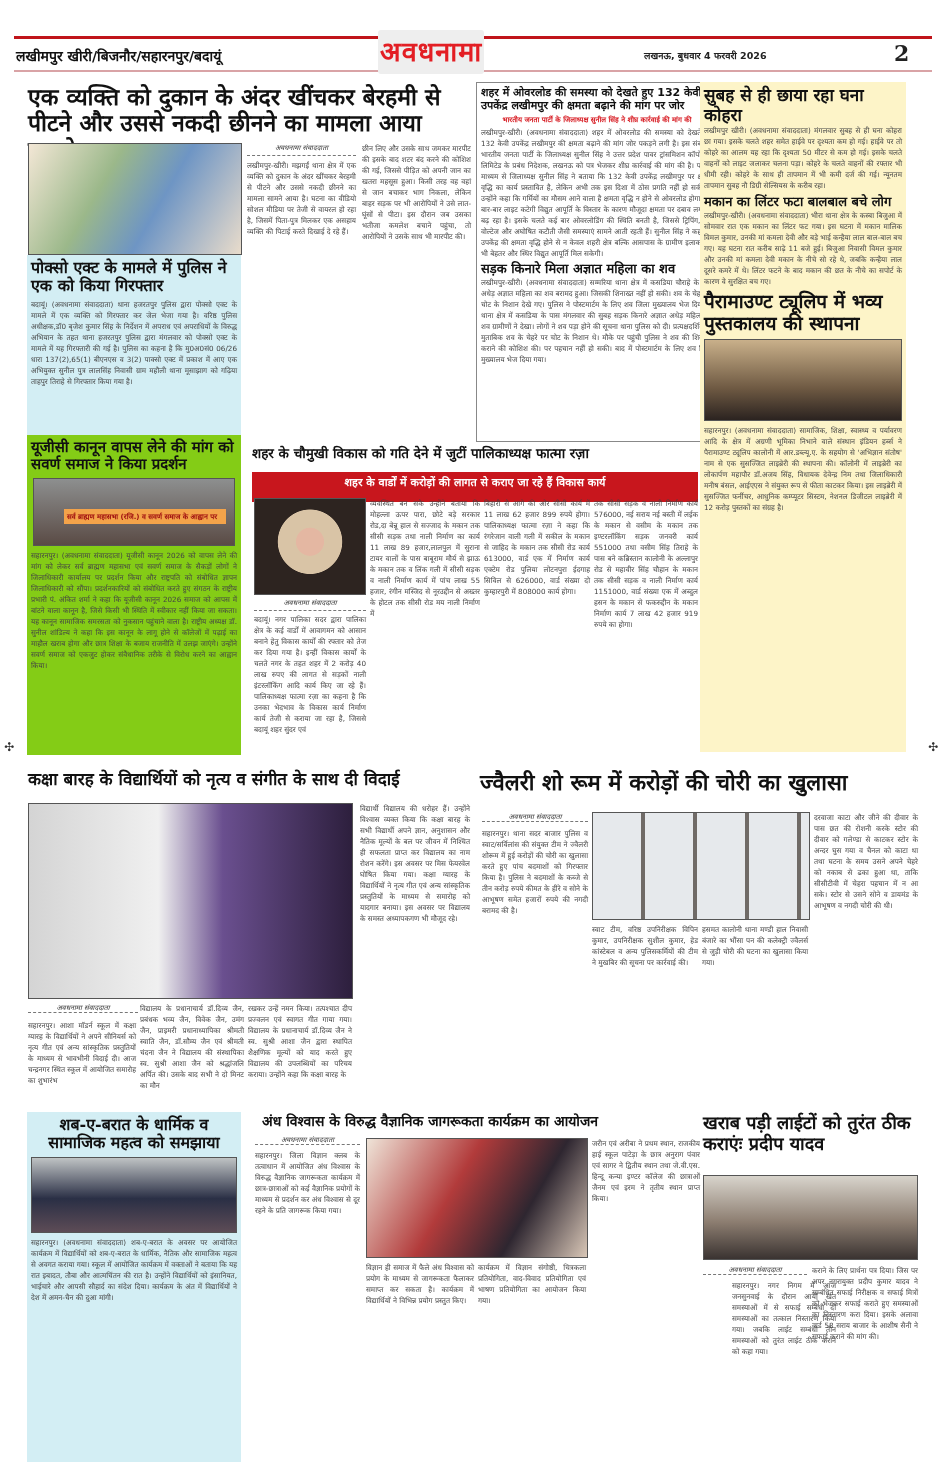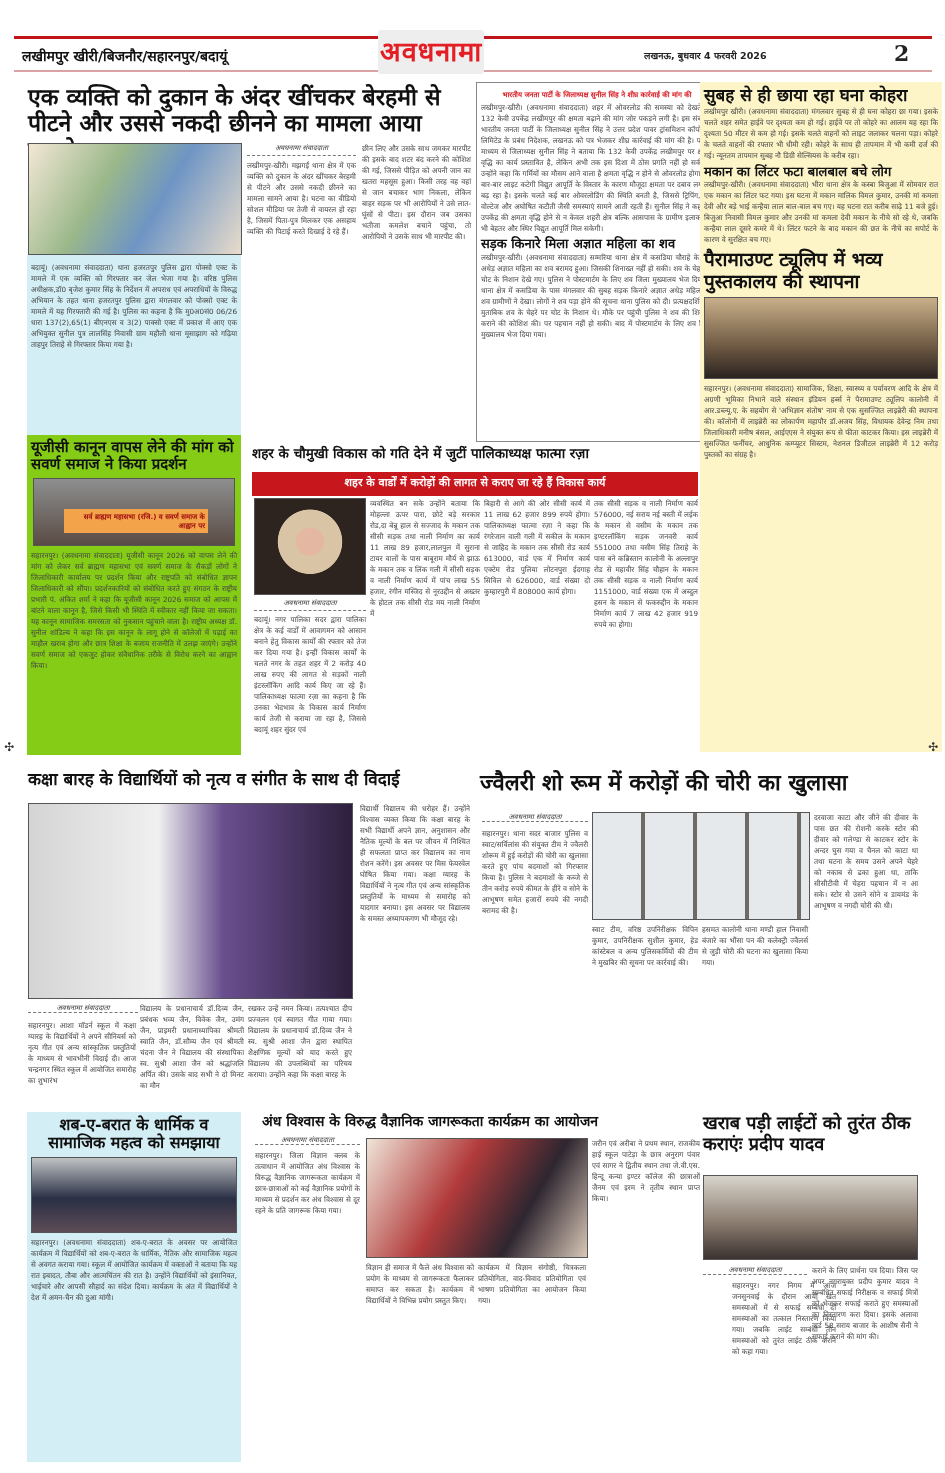--- a/index.html
+++ b/index.html
@@ -12,70 +12,72 @@
   .cols { display: flex; gap: 6px; }
   .cols > div { flex: 1; }
   .caption { font-size: 7px; font-style: italic; text-align: center; color: #333; }
 </style>
 </head>
 <body>
 
 <div class="abs" style="left:14px;top:36px;width:918px;height:36px;">
   <div class="abs" style="left:0;top:0;width:918px;height:3px;background:#c0141a;"></div>
   <div class="abs" style="left:0;top:34px;width:918px;height:2px;background:#d9a3a6;"></div>
-  <div class="abs" style="left:8px;top:10px;font-size:14px;font-weight:bold;color:#111;">लखीमपुर खीरी/बिजनौर/सहारनपुर/बदायूं</div>
+  <div class="abs" style="left:2px;top:10px;font-size:14px;font-weight:bold;color:#111;">लखीमपुर खीरी/बिजनौर/सहारनपुर/बदायूं</div>
   <div class="abs" style="left:364px;top:-6px;width:106px;height:44px;background:#eee;border-radius:3px;"></div>
   <div class="abs" style="left:366px;top:-4px;font-size:27px;font-weight:bold;color:#e31e24;letter-spacing:1px;">अवधनामा</div>
   <div class="abs" style="left:630px;top:13px;font-size:9.5px;font-weight:bold;color:#222;">लखनऊ, बुधवार 4 फरवरी 2026</div>
   <div class="abs" style="left:880px;top:4px;font-size:22px;font-weight:bold;font-family:'DejaVu Serif',serif;">2</div>
 </div>
 
 <div class="abs hl" style="left:28px;top:84px;width:440px;font-size:23px;">एक व्यक्ति को दुकान के अंदर खींचकर बेरहमी से पीटने और उससे नकदी छीनने का मामला आया सामने</div>
 <div class="abs photo" style="left:28px;top:143px;width:214px;height:112px;background:linear-gradient(120deg,#f3e7d6,#9bb88a 35%,#6e95c4 60%,#e9dccb);"></div>
 <div class="abs" style="left:247px;top:143px;width:224px;">
   <div class="cols">
     <div>
       <div class="byline">अवधनामा संवाददाता</div>
       <div class="body-text">लखीमपुर-खीरी। मझगईं थाना क्षेत्र में एक व्यक्ति को दुकान के अंदर खींचकर बेरहमी से पीटने और उससे नकदी छीनने का मामला सामने आया है। घटना का वीडियो सोशल मीडिया पर तेजी से वायरल हो रहा है, जिसमें पिता-पुत्र मिलकर एक असहाय व्यक्ति की पिटाई करते दिखाई दे रहे हैं।</div>
     </div>
     <div class="body-text">छीन लिए और उसके साथ जमकर मारपीट की इसके बाद शटर बंद करने की कोशिश की गई, जिससे पीड़ित को अपनी जान का खतरा महसूस हुआ। किसी तरह वह वहां से जान बचाकर भाग निकला, लेकिन बाहर सड़क पर भी आरोपियों ने उसे लात-घूंसों से पीटा। इस दौरान जब उसका भतीजा कमलेश बचाने पहुंचा, तो आरोपियों ने उसके साथ भी मारपीट की।</div>
   </div>
 </div>
 
 <div class="abs" style="left:27px;top:255px;width:214px;height:180px;background:#d3eef4;padding:4px;">
+  <div class="hl" style="font-size:16px;">पोक्सो एक्ट के मामले में पुलिस ने एक को किया गिरफ्तार</div>
   <div class="body-text" style="margin-top:3px;">बदायूं। (अवधनामा संवाददाता) थाना हजरतपुर पुलिस द्वारा पोक्सो एक्ट के मामले में एक व्यक्ति को गिरफ्तार कर जेल भेजा गया है। वरिष्ठ पुलिस अधीक्षक,डॉ0 बृजेश कुमार सिंह के निर्देशन में अपराध एवं अपराधियों के विरुद्ध अभियान के तहत थाना हजरतपुर पुलिस द्वारा मंगलवार को पोक्सो एक्ट के मामले में यह गिरफ्तारी की गई है। पुलिस का कहना है कि मु0अ0सं0 06/26 धारा 137(2),65(1) बीएनएस व 3(2) पाक्सो एक्ट में प्रकाश में आए एक अभियुक्त सुनील पुत्र लालसिंह निवासी ग्राम महौली थाना मूसाझाग को गढ़िया ताहपुर तिराहे से गिरफ्तार किया गया है।</div>
 </div>
 
 <div class="abs" style="left:27px;top:435px;width:214px;height:320px;background:#84cc16;padding:4px;">
   <div class="hl" style="font-size:15px;">यूजीसी कानून वापस लेने की मांग को सवर्ण समाज ने किया प्रदर्शन</div>
   <div class="photo" style="height:68px;margin:4px 2px;position:relative;background:linear-gradient(#8d8f8f,#5a4b45);">
-    <div style="position:absolute;left:30px;top:30px;width:144px;background:#f3a34a;color:#a01010;font-size:7px;font-weight:bold;text-align:right;padding:3px;">सर्व ब्राह्मण महासभा (रजि.) व सवर्ण समाज के आह्वान पर</div>
+    <div style="position:absolute;left:30px;top:30px;width:162px;background:#f3a34a;color:#a01010;font-size:7px;font-weight:bold;text-align:left;padding:3px;">सर्व ब्राह्मण महासभा (रजि.) व सवर्ण समाज के आह्वान पर</div>
   </div>
   <div class="body-text">सहारनपुर। (अवधनामा संवाददाता) यूजीसी कानून 2026 को वापस लेने की मांग को लेकर सर्व ब्राह्मण महासभा एवं सवर्ण समाज के सैकड़ों लोगों ने जिलाधिकारी कार्यालय पर प्रदर्शन किया और राष्ट्रपति को संबोधित ज्ञापन जिलाधिकारी को सौंपा। प्रदर्शनकारियों को संबोधित करते हुए संगठन के राष्ट्रीय प्रभारी पं. अंकित शर्मा ने कहा कि यूजीसी कानून 2026 समाज को आपस में बांटने वाला कानून है, जिसे किसी भी स्थिति में स्वीकार नहीं किया जा सकता। यह कानून सामाजिक समरसता को नुकसान पहुंचाने वाला है। राष्ट्रीय अध्यक्ष डॉ. सुनील शांडिल्य ने कहा कि इस कानून के लागू होने से कॉलेजों में पढ़ाई का माहौल खराब होगा और छात्र शिक्षा के बजाय राजनीति में उलझ जाएंगे। उन्होंने सवर्ण समाज को एकजुट होकर संवैधानिक तरीके से विरोध करने का आह्वान किया।</div>
 </div>
 
 <div class="abs" style="left:476px;top:82px;width:242px;height:360px;border:1px solid #888;padding:4px;">
+  <div class="hl" style="font-size:11px;">शहर में ओवरलोड की समस्या को देखते हुए 132 केवी उपकेंद्र लखीमपुर की क्षमता बढ़ाने की मांग पर जोर</div>
   <div style="font-size:7px;color:#d71920;font-weight:bold;text-align:center;margin:3px 0;">भारतीय जनता पार्टी के जिलाध्यक्ष सुनील सिंह ने शीघ्र कार्रवाई की मांग की</div>
   <div class="body-text">लखीमपुर-खीरी। (अवधनामा संवाददाता) शहर में ओवरलोड की समस्या को देखते हुए 132 केवी उपकेंद्र लखीमपुर की क्षमता बढ़ाने की मांग जोर पकड़ने लगी है। इस संबंध में भारतीय जनता पार्टी के जिलाध्यक्ष सुनील सिंह ने उत्तर प्रदेश पावर ट्रांसमिशन कॉर्पोरेशन लिमिटेड के प्रबंध निदेशक, लखनऊ को पत्र भेजकर शीघ्र कार्रवाई की मांग की है। पत्र के माध्यम से जिलाध्यक्ष सुनील सिंह ने बताया कि 132 केवी उपकेंद्र लखीमपुर पर क्षमता वृद्धि का कार्य प्रस्तावित है, लेकिन अभी तक इस दिशा में ठोस प्रगति नहीं हो सकी है। उन्होंने कहा कि गर्मियों का मौसम आने वाला है क्षमता वृद्धि न होने से ओवरलोड होगा और बार-बार लाइट कटेगी विद्युत आपूर्ति के विस्तार के कारण मौजूदा क्षमता पर दबाव लगातार बढ़ रहा है। इसके चलते कई बार ओवरलोडिंग की स्थिति बनती है, जिससे ट्रिपिंग, लो-वोल्टेज और अघोषित कटौती जैसी समस्याएं सामने आती रहती हैं। सुनील सिंह ने कहा कि उपकेंद्र की क्षमता वृद्धि होने से न केवल शहरी क्षेत्र बल्कि आसपास के ग्रामीण इलाकों को भी बेहतर और स्थिर विद्युत आपूर्ति मिल सकेगी।</div>
   <div class="hl" style="font-size:13px;margin-top:3px;">सड़क किनारे मिला अज्ञात महिला का शव</div>
   <div class="body-text">लखीमपुर-खीरी। (अवधनामा संवाददाता) सम्मरिया थाना क्षेत्र में कसडिया चौराहे के पास अधेड़ अज्ञात महिला का शव बरामद हुआ। जिसकी शिनाख्त नहीं हो सकी। शव के चेहरे पर चोट के निशान देखे गए। पुलिस ने पोस्टमार्टम के लिए शव जिला मुख्यालय भेज दिया है। थाना क्षेत्र में कसडिया के पास मंगलवार की सुबह सड़क किनारे अज्ञात अधेड़ महिला का शव ग्रामीणों ने देखा। लोगों ने शव पड़ा होने की सूचना थाना पुलिस को दी। प्रत्यक्षदर्शियों के मुताबिक शव के चेहरे पर चोट के निशान थे। मौके पर पहुंची पुलिस ने शव की शिनाख्त कराने की कोशिश की। पर पहचान नहीं हो सकी। बाद में पोस्टमार्टम के लिए शव जिला मुख्यालय भेज दिया गया।</div>
 </div>
 
-<div class="abs" style="left:700px;top:82px;width:242px;height:670px;background:#fdf4c8;padding:4px;">
+<div class="abs" style="left:700px;top:82px;width:206px;height:670px;background:#fdf4c8;padding:4px;">
   <div class="hl" style="font-size:17px;">सुबह से ही छाया रहा घना कोहरा</div>
   <div class="body-text">लखीमपुर खीरी। (अवधनामा संवाददाता) मंगलवार सुबह से ही घना कोहरा छा गया। इसके चलते शहर समेत हाईवे पर दृश्यता कम हो गई। हाईवे पर तो कोहरे का आलम यह रहा कि दृश्यता 50 मीटर से कम हो गई। इसके चलते वाहनों को लाइट जलाकर चलना पड़ा। कोहरे के चलते वाहनों की रफ्तार भी धीमी रही। कोहरे के साथ ही तापमान में भी कमी दर्ज की गई। न्यूनतम तापमान सुबह नौ डिग्री सेल्सियस के करीब रहा।</div>
   <div class="hl" style="font-size:13px;margin-top:4px;">मकान का लिंटर फटा बालबाल बचे लोग</div>
   <div class="body-text">लखीमपुर-खीरी। (अवधनामा संवाददाता) भीरा थाना क्षेत्र के कस्बा बिजुआ में सोमवार रात एक मकान का लिंटर फट गया। इस घटना में मकान मालिक विमल कुमार, उनकी मां कमला देवी और बड़े भाई कन्हैया लाल बाल-बाल बच गए। यह घटना रात करीब साढ़े 11 बजे हुई। बिजुआ निवासी विमल कुमार और उनकी मां कमला देवी मकान के नीचे सो रहे थे, जबकि कन्हैया लाल दूसरे कमरे में थे। लिंटर फटने के बाद मकान की छत के नीचे का सपोर्ट के कारण वे सुरक्षित बच गए।</div>
   <div class="hl" style="font-size:19px;margin-top:4px;">पैरामाउण्ट ट्यूलिप में भव्य पुस्तकालय की स्थापना</div>
   <div class="photo" style="height:82px;margin:4px 0;background:linear-gradient(#c9b08a,#6f5a43 60%,#2b2320);"></div>
   <div class="body-text">सहारनपुर। (अवधनामा संवाददाता) सामाजिक, शिक्षा, स्वास्थ्य व पर्यावरण आदि के क्षेत्र में अग्रणी भूमिका निभाने वाले संस्थान इंडियन हर्ब्स ने पैरामाउण्ट ट्यूलिप कालोनी में आर.डब्ल्यू.ए. के सहयोग से 'अभिज्ञान संतोष' नाम से एक सुसज्जित लाइब्रेरी की स्थापना की। कॉलोनी में लाइब्रेरी का लोकार्पण महापौर डॉ.अजय सिंह, विधायक देवेन्द्र निम तथा जिलाधिकारी मनीष बंसल, आईएएस ने संयुक्त रूप से फीता काटकर किया। इस लाइब्रेरी में सुसज्जित फर्नीचर, आधुनिक कम्प्यूटर सिस्टम, नेशनल डिजीटल लाइब्रेरी में 12 करोड़ पुस्तकों का संग्रह है।</div>
 </div>
 
 <div class="abs hl" style="left:252px;top:446px;width:448px;font-size:13.5px;">शहर के चौमुखी विकास को गति देने में जुटीं पालिकाध्यक्ष फात्मा रज़ा</div>
-<div class="abs" style="left:252px;top:472px;width:446px;height:24px;background:#c8161d;color:#fff;font-size:11px;font-weight:bold;text-align:center;line-height:22px;">शहर के वार्डों में करोड़ों की लागत से कराए जा रहे हैं विकास कार्य</div>
+<div class="abs" style="left:252px;top:472px;width:446px;height:30px;background:#c8161d;color:#fff;font-size:11px;font-weight:bold;text-align:center;line-height:22px;">शहर के वार्डों में करोड़ों की लागत से कराए जा रहे हैं विकास कार्य</div>
 <div class="abs photo" style="left:254px;top:498px;width:112px;height:97px;background:radial-gradient(circle at 50% 45%,#e4b7a2 0 18%,#d9c4a6 19% 42%,#2d2420 43%);"></div>
 <div class="abs caption" style="left:254px;top:598px;width:112px;border-bottom:1px dashed #777;padding-bottom:3px;">अवधनामा संवाददाता</div>
 <div class="abs body-text" style="left:254px;top:614px;width:112px;">बदायूं। नगर पालिका सदर द्वारा पालिका क्षेत्र के कई वार्डों में आवागमन को आसान बनाने हेतु विकास कार्यों की रफ्तार को तेज कर दिया गया है। इन्हीं विकास कार्यों के चलते नगर के तहत शहर में 2 करोड़ 40 लाख रुपए की लागत से सड़कों नाली इंटरलॉकिंग आदि कार्य किए जा रहे हैं। पालिकाध्यक्ष फात्मा रज़ा का कहना है कि उनका भेदभाव के विकास कार्य निर्माण कार्य तेजी से कराया जा रहा है, जिससे बदायूं शहर सुंदर एवं</div>
 <div class="abs body-text" style="left:370px;top:498px;width:110px;">व्यवस्थित बन सके उन्होंने बताया कि मोहल्ला ऊपर पारा, छोटे बड़े सरकार रोड,दा बेन्नू हाल से सज्जाद के मकान तक सीसी सड़क तथा नाली निर्माण का कार्य 11 लाख 89 हजार,लालपुल में सुराना टायर वालों के पास बाबूराम मौर्य से झाऊ के मकान तक व लिंक गली में सीसी सड़क व नाली निर्माण कार्य में पांच लाख 55 हजार, रंगीन मस्जिद से नूरउद्दीन से अख्तर के होटल तक सीसी रोड मय नाली निर्माण में</div>
 <div class="abs body-text" style="left:484px;top:498px;width:106px;">बिहारी से आगे की ओर सीसी कार्य में 11 लाख 62 हजार 899 रुपये होगा। पालिकाध्यक्ष फात्मा रज़ा ने कहा कि रंगरेजान वाली गली में सकील के मकान से जाहिद के मकान तक सीसी रोड कार्य 613000, वार्ड एक में निर्माण कार्य एक्टेम रोड पुलिया लोटनपुरा ईदगाह सिविल से 626000, वार्ड संख्या दो कुम्हारपुरी में 808000 कार्य होगा।</div>
 <div class="abs body-text" style="left:594px;top:498px;width:104px;">तक सीसी सड़क व नाली निर्माण कार्य 576000, नई सराय नई बस्ती में लईक के मकान से वसीम के मकान तक इण्टरलॉकिंग सड़क जनवरी कार्य 551000 तथा वसीम सिंह तिराहे के पास बने कब्रिस्तान कालोनी के अल्लापुर रोड से महावीर सिंह चौहान के मकान तक सीसी सड़क व नाली निर्माण कार्य 1151000, वार्ड संख्या एक में अब्दुल हसन के मकान से फकरुद्दीन के मकान निर्माण कार्य 7 लाख 42 हजार 919 रुपये का होगा।</div>
 
 <div class="abs hl" style="left:28px;top:770px;width:450px;font-size:17px;">कक्षा बारह के विद्यार्थियों को नृत्य व संगीत के साथ दी विदाई</div>
 <div class="abs photo" style="left:28px;top:803px;width:325px;height:196px;background:linear-gradient(90deg,#d4d4d4,#f0f0f0 40%,#6a4f8f 60%,#2d1f3d);"></div>
 <div class="abs caption" style="left:28px;top:1003px;width:110px;border-bottom:1px dashed #777;">अवधनामा संवाददाता</div>

